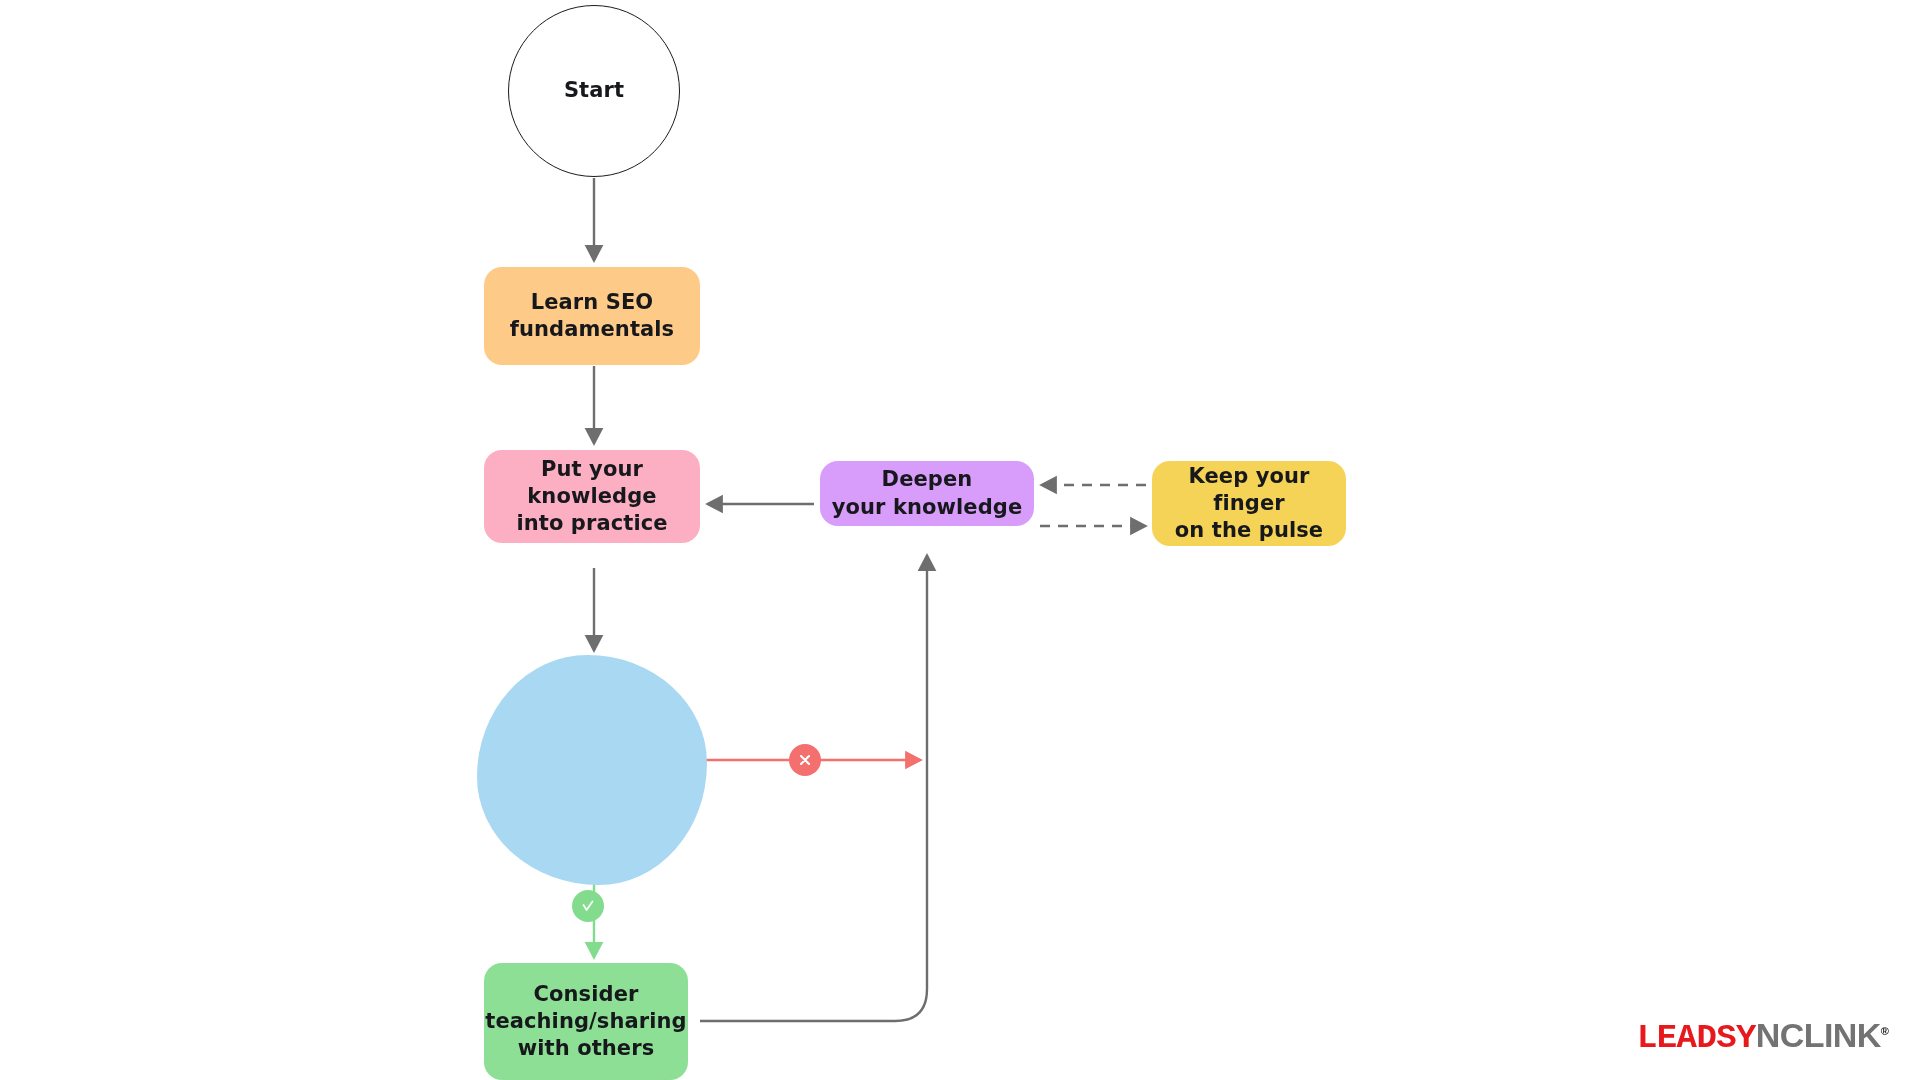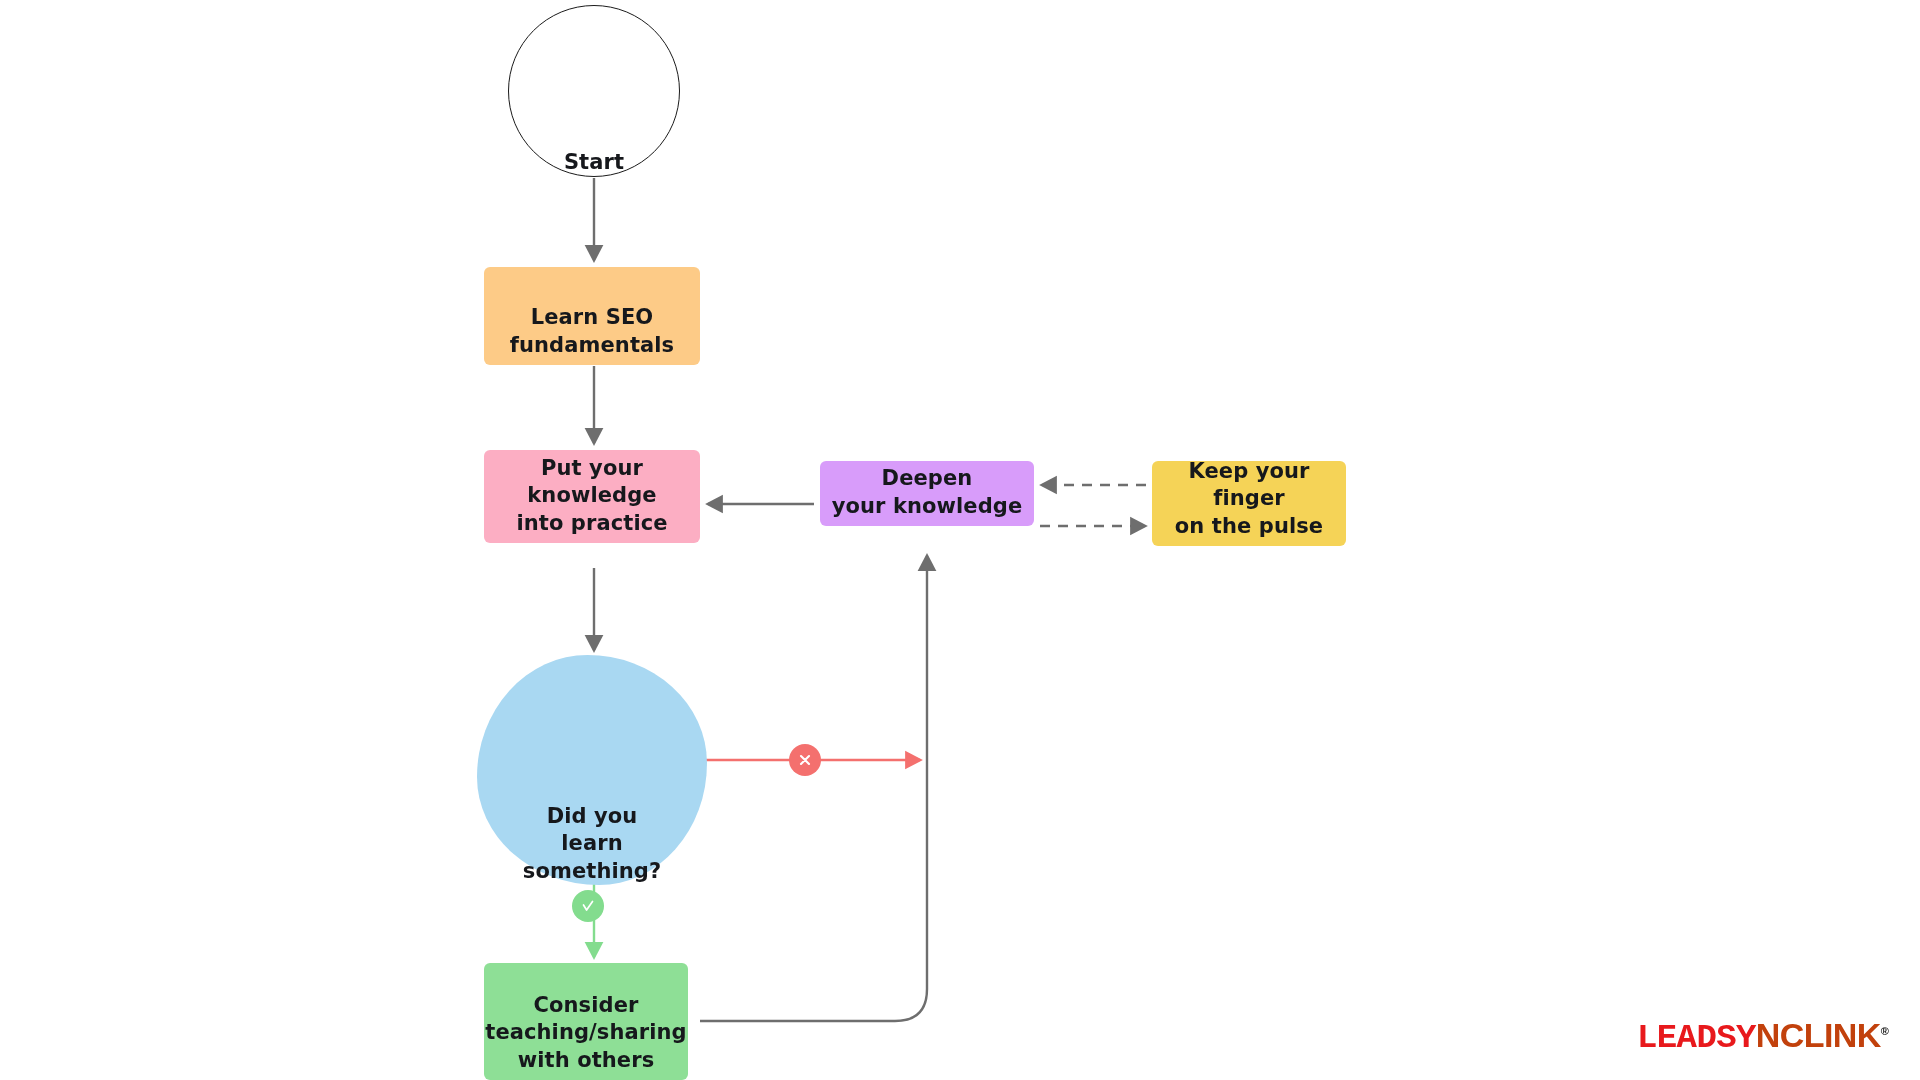--- a/index.html
+++ b/index.html
@@ -21,21 +21,21 @@
     top: 0;
     width: 1920px;
     height: 1080px;
   }
 
   
   .node {
     position: absolute;
     box-sizing: border-box;
     display: flex;
-    align-items: flex-end;
+    align-items: center;
     justify-content: center;
     text-align: center;
     color: #16181c;
     font-weight: bold;
     line-height: 1.30;
     letter-spacing: 0.1px;
     white-space: pre-line;
     z-index: 5;
   }
 
@@ -44,21 +44,21 @@
     top: 5px;
     width: 172px;
     height: 172px;
     border-radius: 50%;
     background: #ffffff;
     border: 1.6px solid #1b1b1b;
     font-size: 21px;
   }
 
   .node-rect {
-    border-radius: 6px;
+    border-radius: 18px;
     font-size: 21px;
     padding: 6px 10px;
   }
 
   .node-learn {
     left: 484px;
     top: 267px;
     width: 216px;
     height: 98px;
     background: #fdcb87;
@@ -151,21 +151,21 @@
     left: 1637px;
     top: 1016px;
     font-size: 34px;
     font-weight: bold;
     letter-spacing: -0.6px;
     font-family: "Liberation Sans", "DejaVu Sans", sans-serif;
     z-index: 10;
     white-space: nowrap;
   }
   #logo .lead { color: #e8191c; font-family: Liberation Mono, monospace; }
-  #logo .link { color: #c2410c; }
+  #logo .link { color: #737373; }
   #logo .reg {
     color: #111111;
     font-size: 11px;
     vertical-align: super;
     letter-spacing: 0;
   }
 </style>
 </head>
 <body>
 
@@ -211,23 +211,20 @@
 </div>
 
 <div class="node node-rect node-practice">
   <span>Put your
 knowledge
 into practice</span>
 </div>
 
 <div class="node node-decision">
   <span class="blob"></span>
-  <span class="blob-label">Did you
-learn
-something?</span>
 </div>
 
 <div class="node node-rect node-teach">
   <span>Consider
 teaching/sharing
 with others</span>
 </div>
 
 <div class="node node-rect node-deepen">
   <span>Deepen

